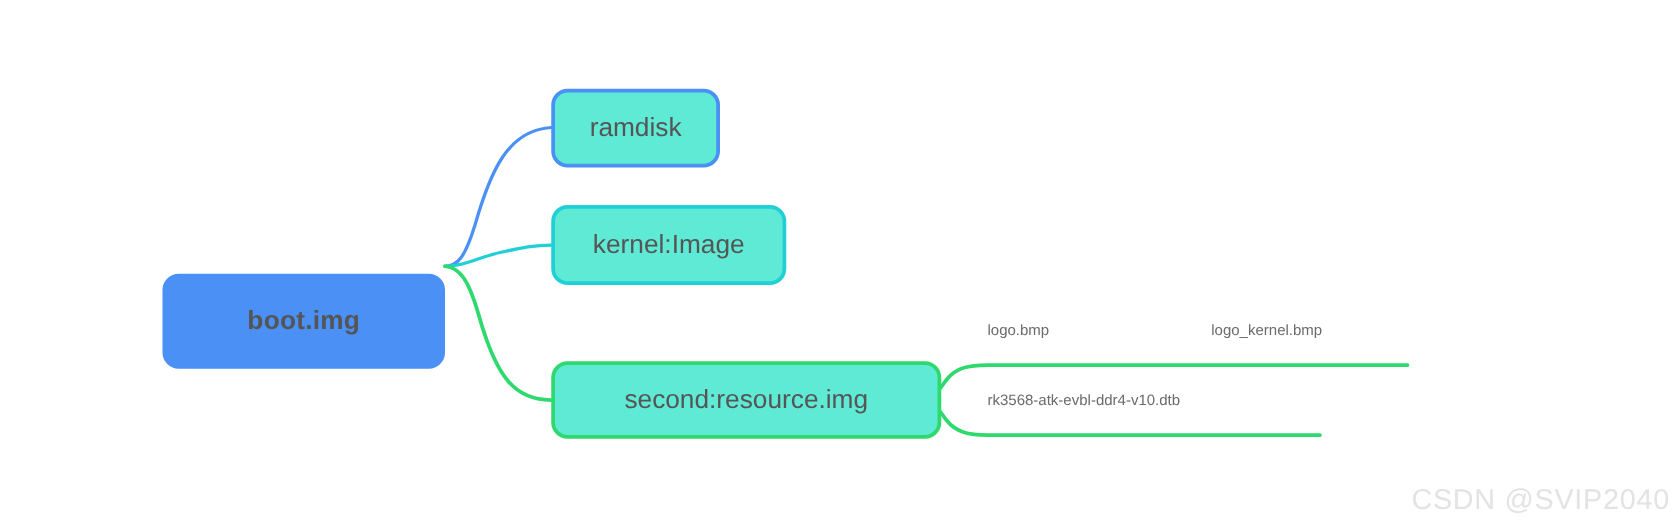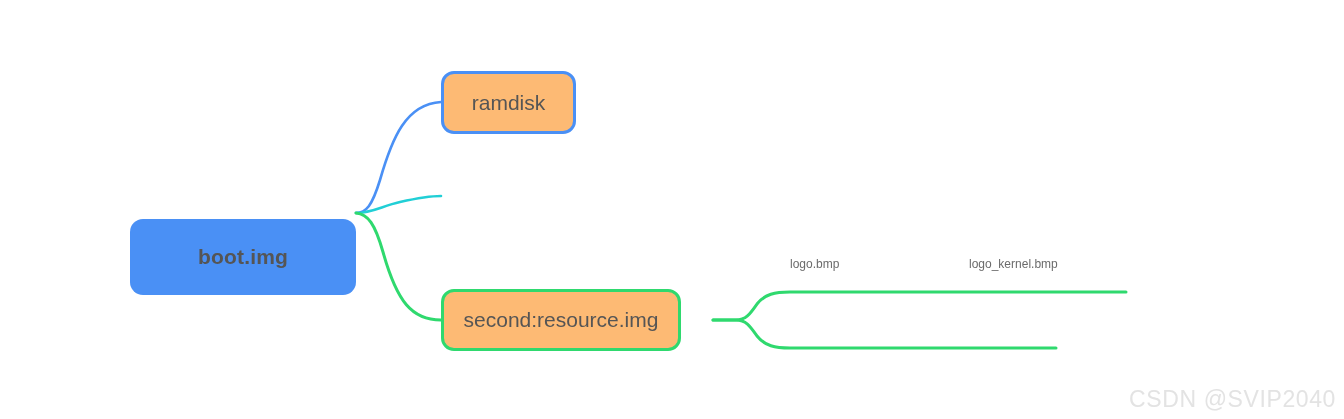--- a/index.html
+++ b/index.html
@@ -25,21 +25,21 @@
     width: 1344px;
     height: 419px;
     pointer-events: none;
   }
   .node {
     position: absolute;
     box-sizing: border-box;
     display: flex;
     align-items: center;
     justify-content: center;
-    background: #fdba74;
+    background: #5eead4;
     border-style: solid;
     border-width: 3px;
     border-radius: 12px;
     white-space: nowrap;
   }
   .node-label {
     display: block;
     white-space: nowrap;
   }
   
@@ -70,21 +70,21 @@
     left: 441px;
     top: 164px;
     width: 188px;
     height: 64px;
     border-color: #21cfd6;
     border-radius: 13px;
   }
   #node-resource {
     left: 441px;
     top: 289px;
-    width: 240px;
+    width: 312px;
     height: 62px;
     border-color: #2fd96e;
     border-radius: 13px;
   }
   .node .node-label {
     color: #555555;
     font-size: 21px;
   }
   
   .leaf-label {
@@ -138,25 +138,29 @@
   </svg>
 
   <div class="node" id="node-root">
     <span class="node-label">boot.img</span>
   </div>
 
   <div class="node" id="node-ramdisk">
     <span class="node-label">ramdisk</span>
   </div>
 
+  <div class="node" id="node-kernel">
+    <span class="node-label">kernel:Image</span>
+  </div>
 
   <div class="node" id="node-resource">
     <span class="node-label">second:resource.img</span>
   </div>
 
   <span class="leaf-label" id="leaf-logo-bmp">logo.bmp</span>
 
   <span class="leaf-label" id="leaf-logo-kernel-bmp">logo_kernel.bmp</span>
 
+  <span class="leaf-label" id="leaf-dtb">rk3568-atk-evbl-ddr4-v10.dtb</span>
 
   <div id="watermark">CSDN @SVIP2040</div>
 
 </div>
 
 </body></html>

